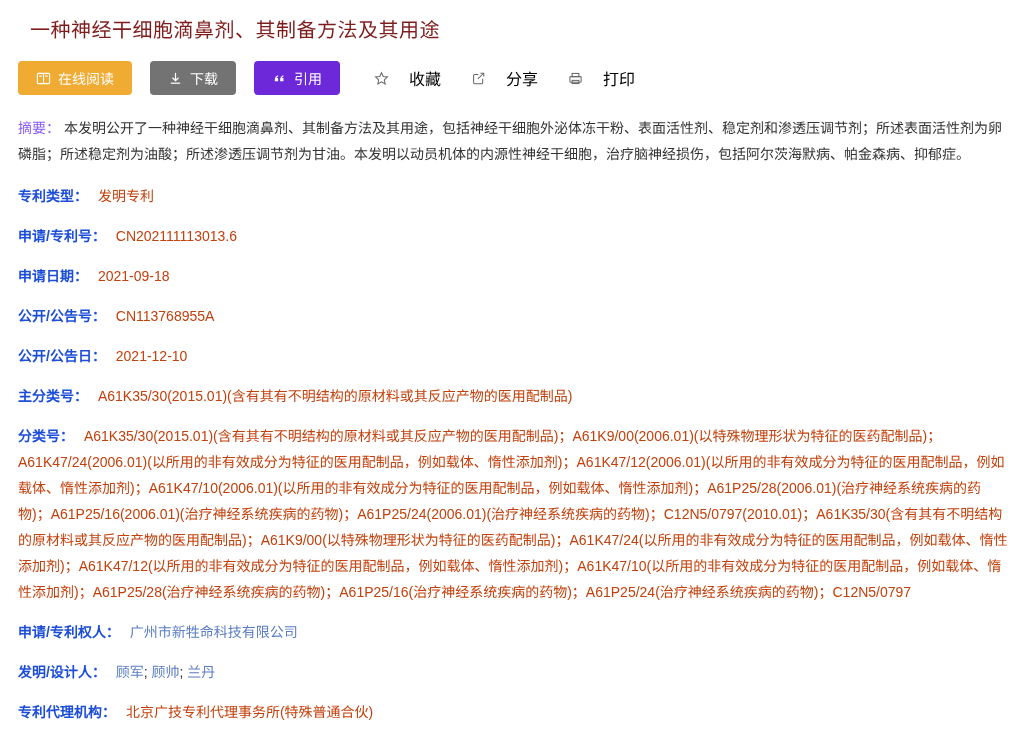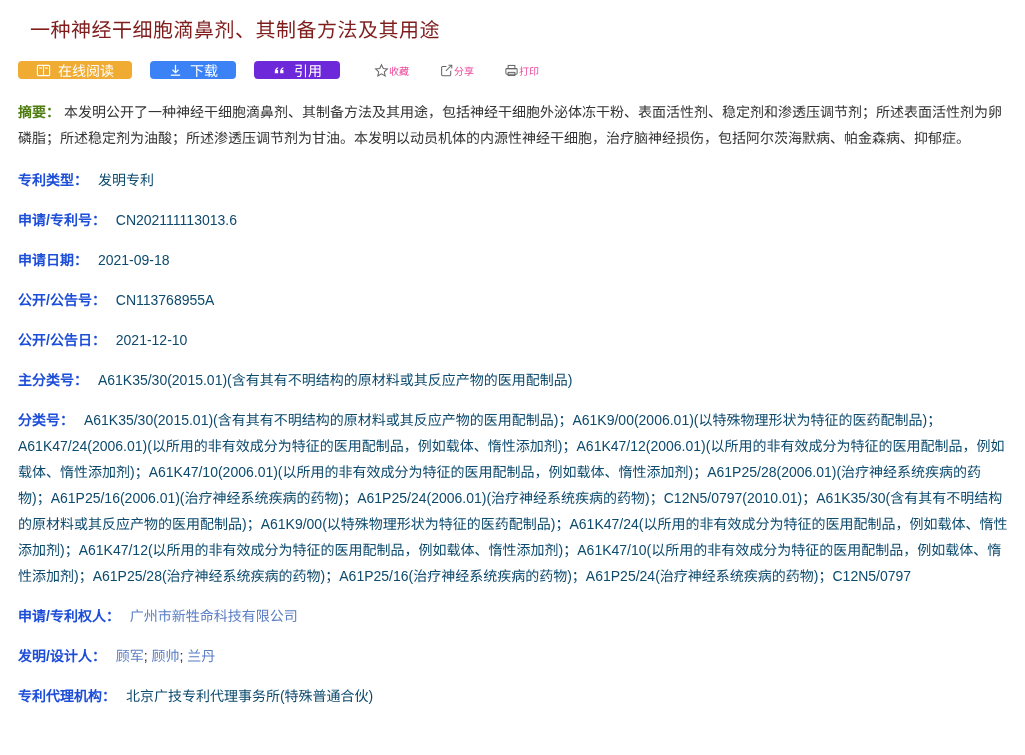--- a/index.html
+++ b/index.html
@@ -32,77 +32,77 @@
     align-items: center;
     gap: 0;
     margin: 0 0 20px 4px;
   }
   .btn {
     display: inline-flex;
     align-items: center;
     justify-content: flex-end;
     gap: 7px;
     box-sizing: border-box;
-    height: 18px;
+    height: 34px;
     padding: 0 18px;
     border-radius: 4px;
     font-size: 14px;
     color: #ffffff;
     cursor: pointer;
     user-select: none;
     white-space: nowrap;
   }
   .btn-read {
     background: #f0ab33;
     margin-right: 18px;
   }
   .btn-download {
-    background: #3b82f6;
+    background: #737373;
     margin-right: 18px;
   }
   .btn-cite {
     background: #6d28d9;
     margin-right: 34px;
   }
   .btn svg { display: block; }
   .link-btn {
     display: inline-flex;
     align-items: center;
-    gap: 0;
-    font-size: 10px;
-    color: #ec4899;
+    gap: 20px;
+    font-size: 16px;
+    color: #000000;
     cursor: pointer;
     margin-right: 30px;
     user-select: none;
   }
   .link-btn svg { display: block; }
   
   .abstract {
     font-size: 14px;
     line-height: 26px;
     margin: 0 0 16px 4px;
     color: #333333;
   }
   .abstract .lbl {
-    font-weight: bold;
-    color: #4d7c0f;
+    font-weight: normal;
+    color: #8b5cf6;
   }
   .row {
     font-size: 14px;
     line-height: 26px;
     margin: 0 0 14px 4px;
     color: #333333;
   }
   .row .lbl {
     font-weight: bold;
     color: #1d4ed8;
     margin-right: 6px;
   }
   .row .val {
-    color: #0c4a6e;
+    color: #c2410c;
   }
   a.linkval {
     color: #5b7ec4;
     text-decoration: none;
     cursor: pointer;
   }
   .sep { color: #333333; }
   .ipc-block {
     font-size: 14px;
     line-height: 25px;

